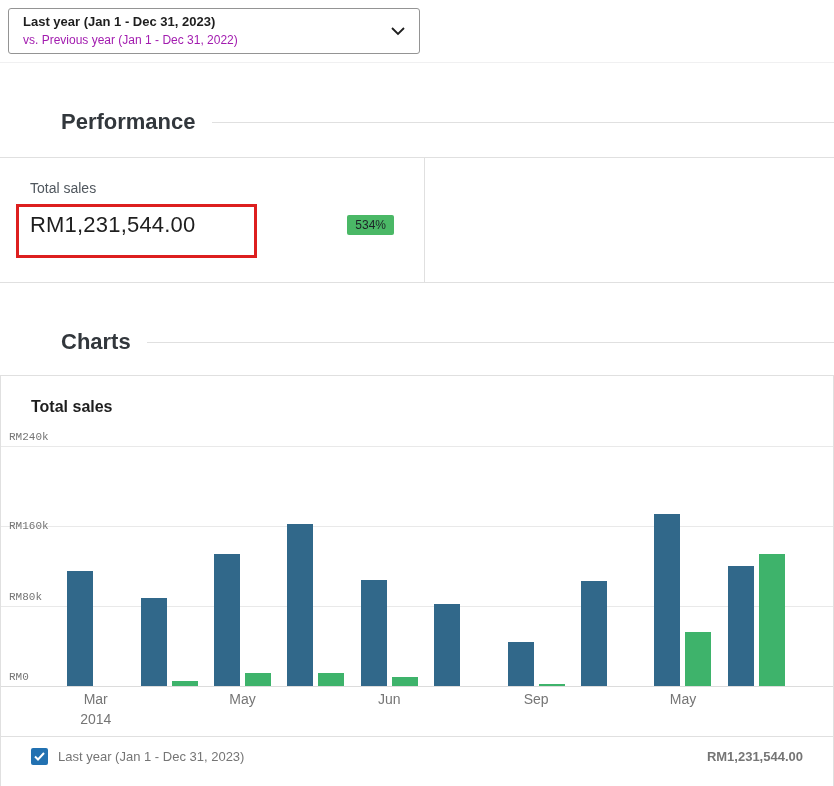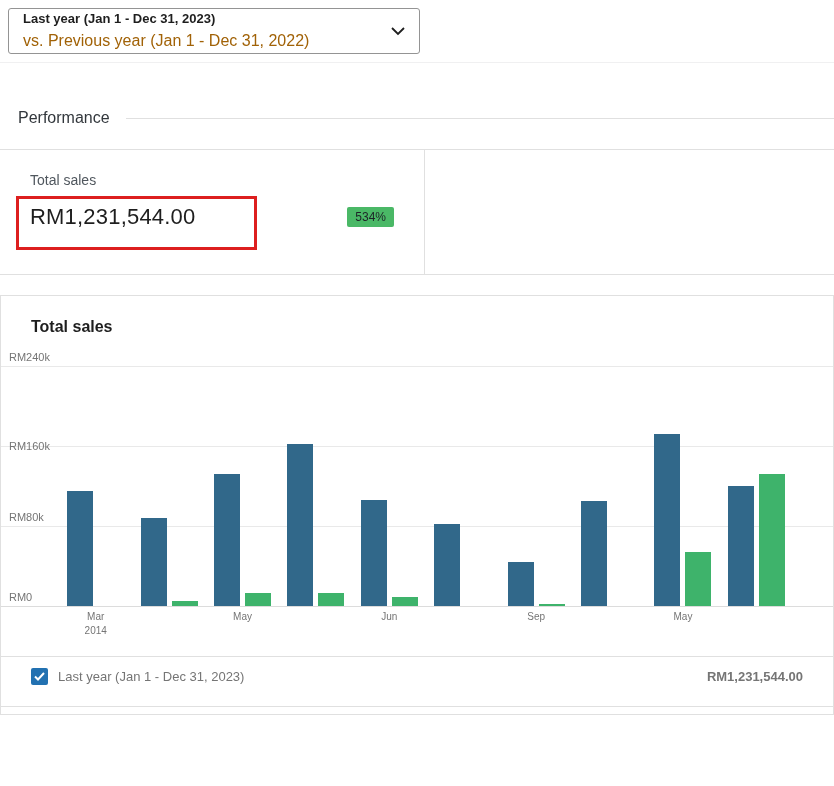--- a/index.html
+++ b/index.html
@@ -5,52 +5,52 @@
   * { margin:0; padding:0; box-sizing:border-box; }
   html,body { width:834px; height:786px; overflow:hidden; background:#fff;
     font-family:"Liberation Sans", sans-serif; color:#1e1e1e; }
 
   
   .topbar { padding:8px; border-bottom:1px solid #f0f0f1; background:#fff; }
   .date-dropdown { width:412px; height:46px; background:#fff; border:1px solid #949494;
     border-radius:3px; display:flex; align-items:center; padding:0 14px; cursor:pointer; text-align:left; }
   .dd-text { display:flex; flex-direction:column; line-height:1.45; }
   .dd-primary { font-size:13px; font-weight:700; color:#1e1e1e; }
-  .dd-secondary { font-size:16px; color:#a16207; }
+  .dd-secondary { font-size:12px; color:#a21caf; }
   .chev { margin-left:auto; flex:0 0 auto; }
 
   
   .section-header { display:flex; align-items:center; margin:46px 0 0 18px; }
-  .section-header h2 { font-size:16px; font-weight:400; color:#32373c; white-space:nowrap; }
+  .section-header h2 { font-size:22px; font-weight:700; color:#32373c; white-space:nowrap;margin-left:43px; }
   .section-header .rule { flex:1; height:1px; background:#e0e0e0; margin-left:16px; }
 
   
   .stats-row { display:flex; margin-top:22px; border-top:1px solid #e0e0e0; border-bottom:1px solid #e0e0e0; }
   .stat-card { position:relative; background:#fff; height:124px; padding:22px 30px; cursor:pointer; }
   .stat-card.first { flex:0 0 425px; border-right:1px solid #e0e0e0; }
   .stat-card.second { flex:1; }
   .stat-label { font-size:14px; color:#50575e; margin-bottom:16px; }
   .stat-main { display:flex; align-items:center; justify-content:space-between; }
   .stat-value { font-size:22px; color:#1e1e1e; letter-spacing:.2px; }
   .badge { background:#4ab866; color:#1d2327; font-size:12px; padding:3px 8px; border-radius:2px; }
   .annotation-box { position:absolute; left:16px; top:46px; width:241px; height:54px;
     border:3px solid #dd1f1f; pointer-events:none; }
 
   
   .chart-card { margin-top:20px; border:1px solid #e0e0e0; background:#fff; height:420px; }
   .chart-title { font-size:16px; font-weight:700; color:#1e1e1e; padding:22px 30px 6px 30px; }
-  .plot { position:relative; height:240px; margin-top:24px; }
+  .plot { position:relative; height:240px; margin-top:24px;font-family:Liberation Mono, monospace; }
   .gridline { position:absolute; left:0; right:0; height:1px; background:#e9e9e9; }
   .gridline.base { background:#dcdcdc; }
   .y-label { position:absolute; left:8px; font-size:11px; color:#757575; }
   .bars { position:absolute; top:0; bottom:0; left:58px; right:40px; display:flex; }
   .bar-group { flex:1; display:flex; align-items:flex-end; justify-content:center; gap:5px; height:100%; }
   .bar { width:26px; }
   .xlabels { display:flex; margin:4px 40px 0 58px; height:32px; }
-  .x-cell { flex:1; text-align:center; font-size:10px; color:#757575; line-height:1.4; }
+  .x-cell { flex:1; text-align:center; font-size:14px; color:#757575; line-height:1.4; }
 
   
   .chart-footer { display:flex; align-items:center; border-top:1px solid #e0e0e0;
     margin-top:14px; padding:11px 30px; }
   .checkbox { width:17px; height:17px; background:#2271b1; border-radius:2px; display:flex;
     align-items:center; justify-content:center; cursor:pointer; flex:0 0 auto; }
   .legend-label { margin-left:10px; font-size:13px; color:#757575; }
   .legend-value { margin-left:auto; font-size:13px; font-weight:700; color:#757575; }
   .next-row-stub { border-top:1px solid #e0e0e0; margin-top:10px; height:4px; }
 </style>
@@ -80,20 +80,24 @@
       <div class="stat-main">
         <div class="stat-value">RM1,231,544.00</div>
         <div class="badge">534%</div>
       </div>
       <div class="annotation-box"></div>
     </div>
   </div>
 </section>
 
 <section>
+  <div class="section-header">
+    <h2>Charts</h2>
+    <div class="rule"></div>
+  </div>
 
   <div class="chart-card">
     <div class="chart-title">Total sales</div>
 
     <div class="plot" id="plot">
         <div class="gridline" style="top: 0px;"></div>
         <div class="y-label" style="bottom: 243px;">RM240k</div>
         <div class="gridline" style="top: 80px;"></div>
         <div class="y-label" style="bottom: 154px;">RM160k</div>
         <div class="gridline" style="top: 160px;"></div>

